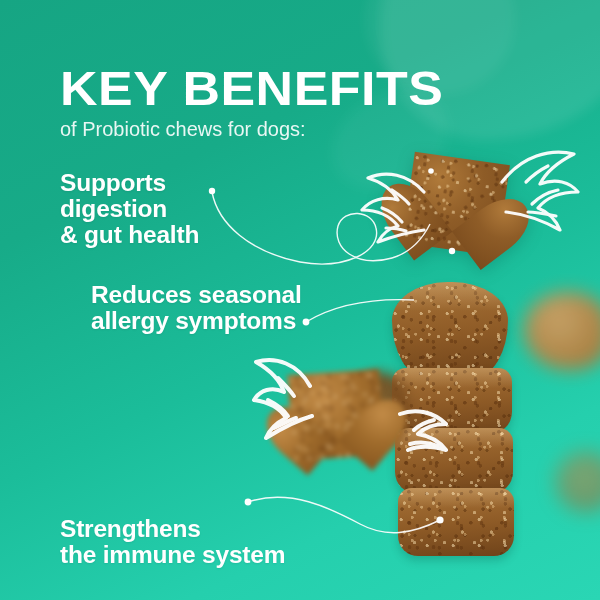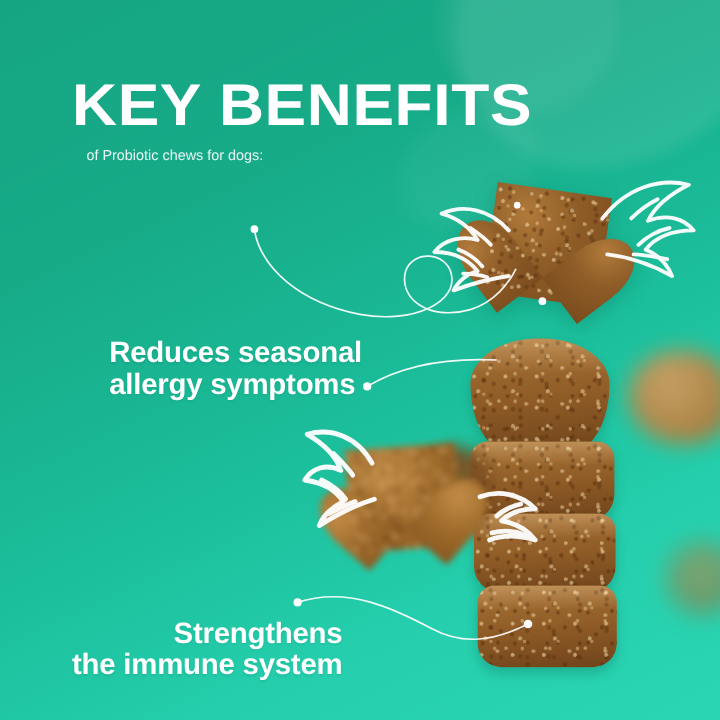--- a/index.html
+++ b/index.html
@@ -33,39 +33,38 @@
   .title{
     position:absolute;left:60px;top:63px;
     font-size:49px;line-height:50px;
     font-weight:700;color:#ffffff;
     letter-spacing:.5px;
     transform:scaleX(1.06);transform-origin:left center;
     white-space:nowrap;
   }
   .subtitle{
     position:absolute;left:60px;top:118px;
-    font-size:12px;line-height:22px;
+    font-size:20px;line-height:22px;
     color:rgba(255,255,255,.9);font-weight:400;
     white-space:nowrap;
-    margin-left:12px;
   }
 
   
   .benefit{
     position:absolute;left:60px;
     color:#ffffff;font-weight:700;
     font-size:24.5px;line-height:26px;
     letter-spacing:-.2px;
     white-space:pre-line;
     text-shadow:0 1px 2px rgba(0,60,45,.10);
   }
   .b1{top:170px;}
   .b2{top:282px;margin-left:31px;}
   .b3{top:374px;}
-  .b4{top:516px;text-align:right;}
+  .b4{top:516px;}
 
   
   #lines{position:absolute;left:0;top:0;width:600px;height:600px;pointer-events:none;}
 
   
   .treat{position:absolute;pointer-events:none;}
 
   
   .heart{
     position:relative;
@@ -153,20 +152,23 @@
   <div class="blob blob-a"></div>
   <div class="blob blob-b"></div>
   <div class="blob blob-c"></div>
 
   <div class="bokeh" id="bokeh-right"></div>
   <div class="bokeh" id="bokeh-bottom"></div>
 
   <div class="title">KEY BENEFITS</div>
   <div class="subtitle">of Probiotic chews for dogs:</div>
 
+  <div class="benefit b1">Supports
+digestion
+&amp; gut health</div>
   <div class="benefit b2">Reduces seasonal
 allergy symptoms</div>
   <div class="benefit b4">Strengthens
 the immune system</div>
 
   <div class="stack-piece" id="stack-1">
     <div class="grain"></div>
     <div class="rim"></div>
   </div>
   <div class="stack-piece" id="stack-2">

